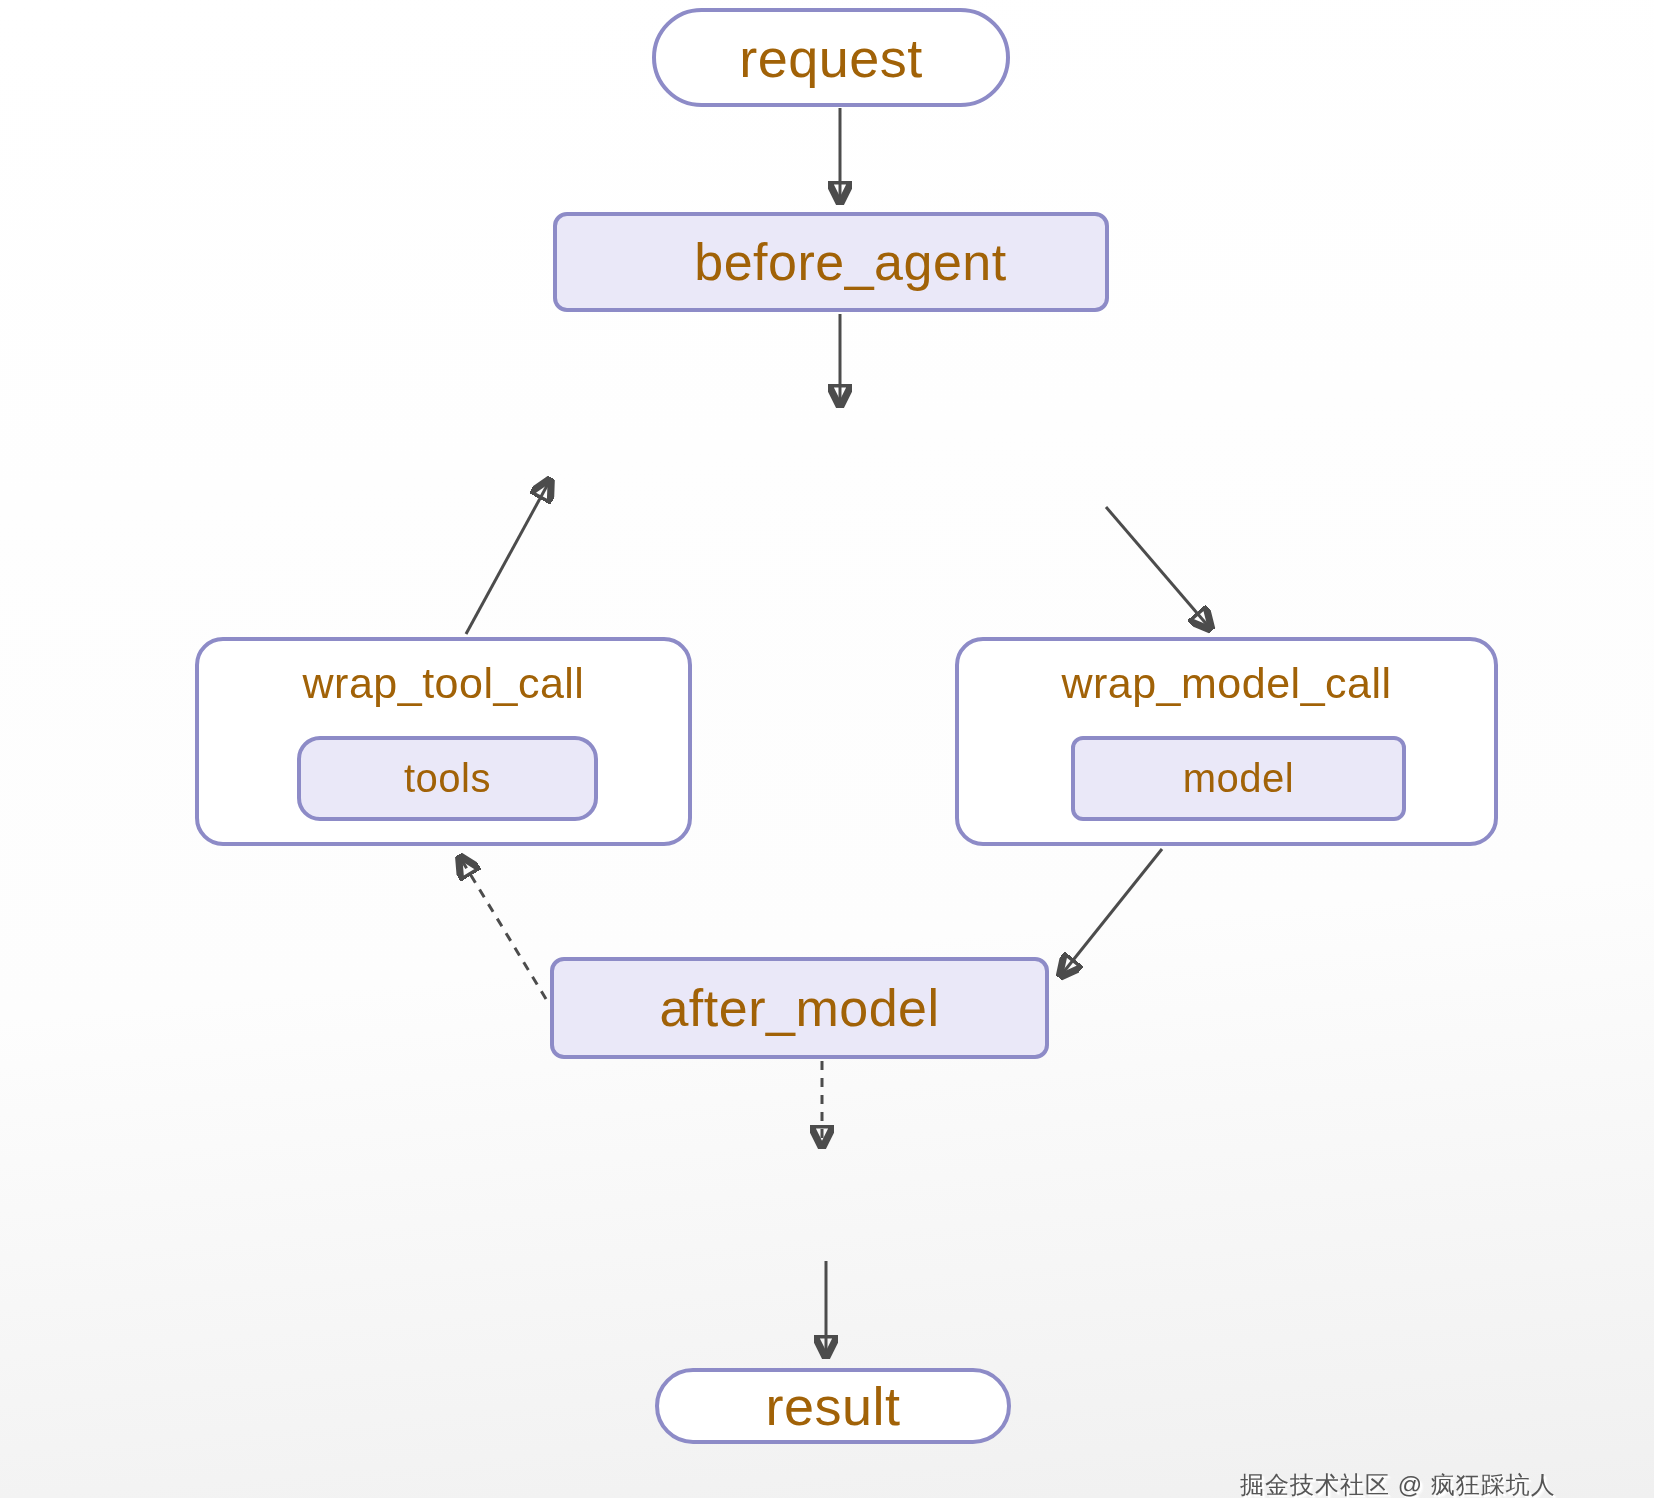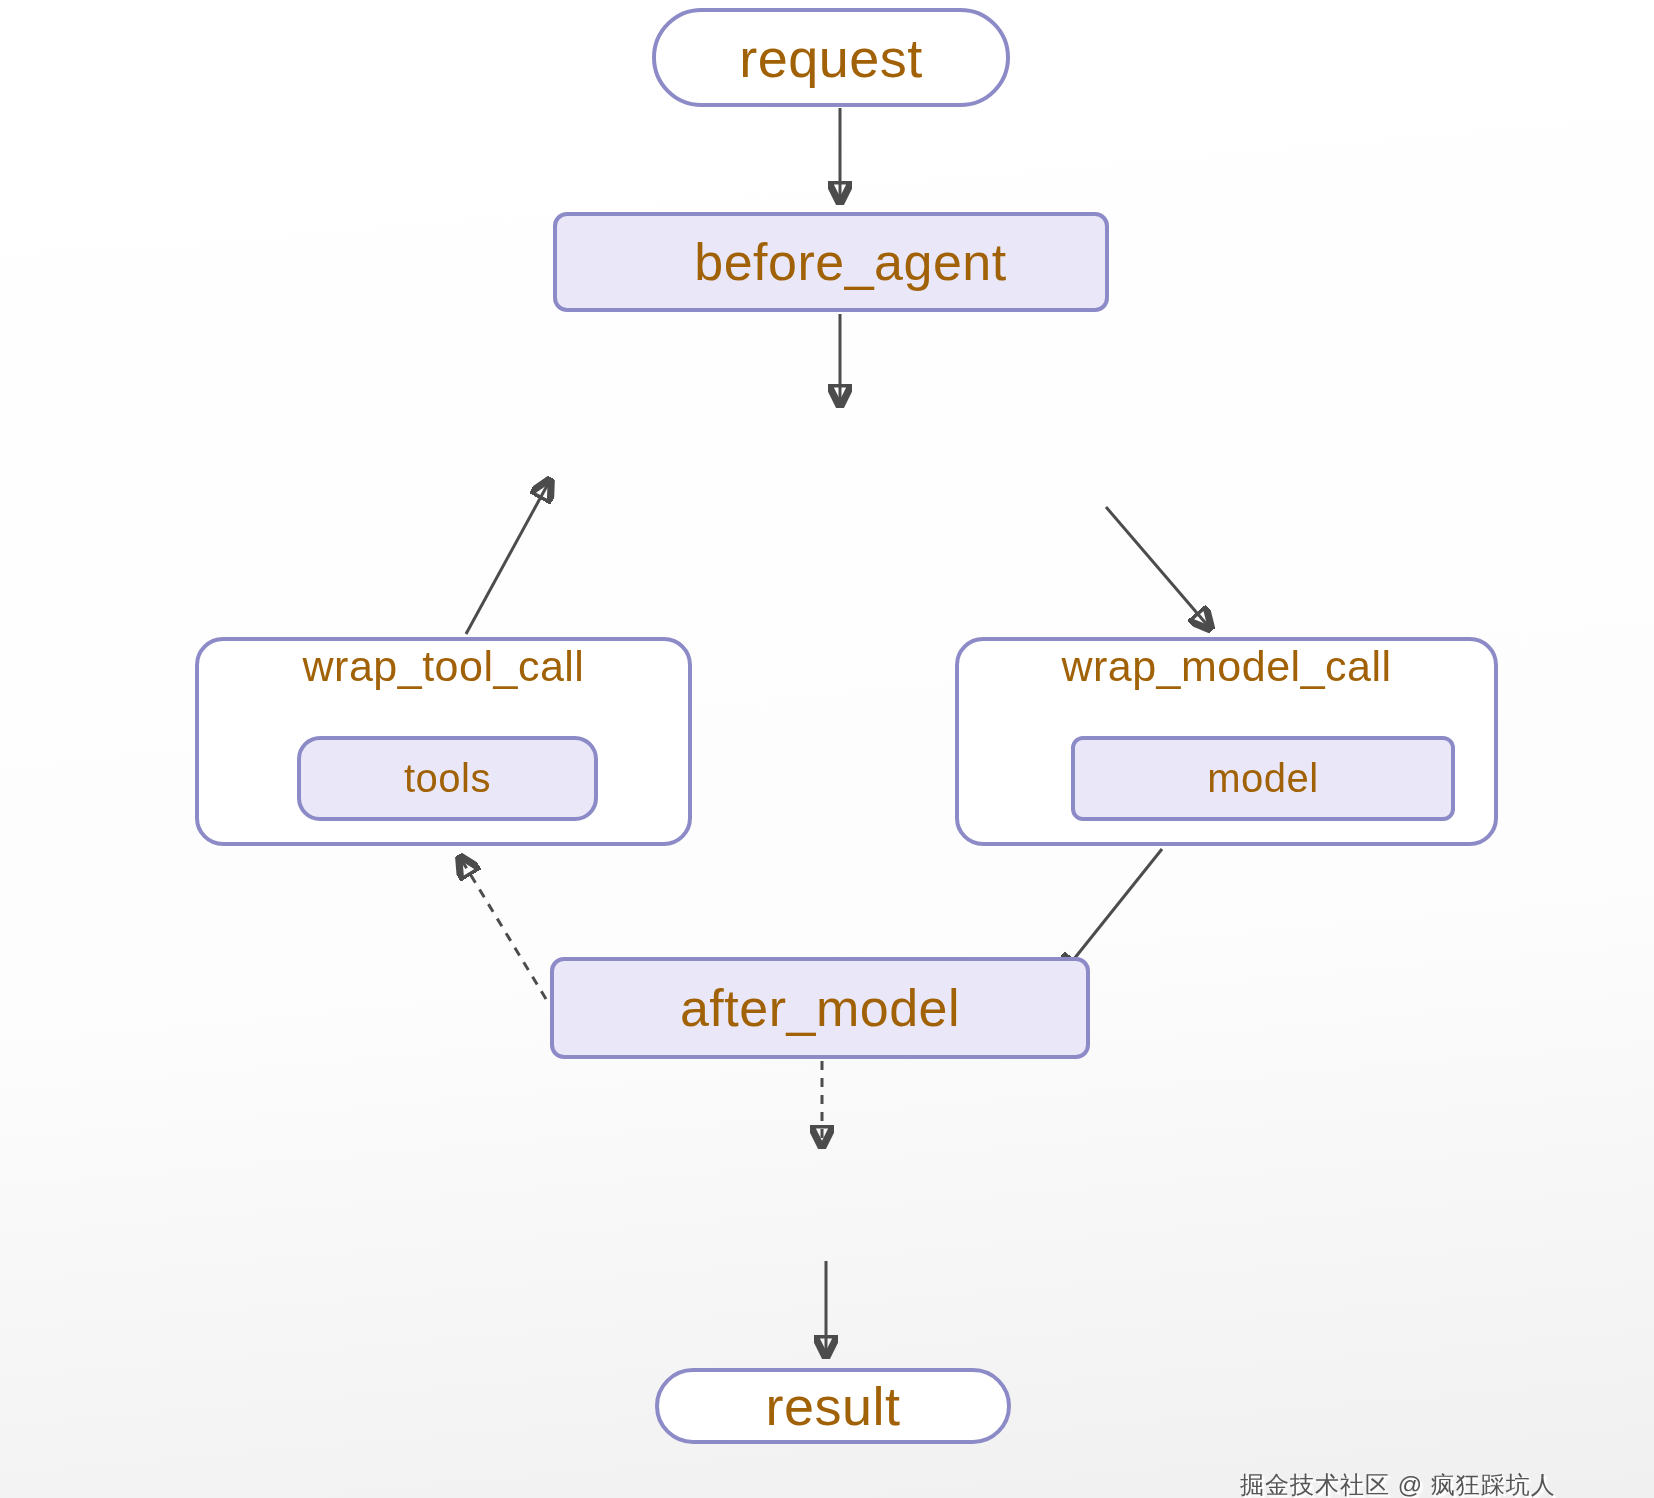--- a/index.html
+++ b/index.html
@@ -33,21 +33,21 @@
     background: #ffffff;
     border-radius: 60px;
     font-size: 54px;
   }
   .node.container {
     background: #ffffff;
     border-radius: 28px;
     align-items: flex-start;
     justify-content: center;
     font-size: 43px;
-    padding-top: 1px;
+    padding-top: 18px;
   }
   .node .inner-node {
     position: absolute;
     box-sizing: border-box;
     display: flex;
     align-items: center;
     justify-content: center;
     background: #eae8f8;
     border: 4px solid #8d8bc7;
     border-radius: 12px;
@@ -114,26 +114,26 @@
 
   <div class="node container" style="left:195px; top:637px; width:497px; height:209px;">
     <span>wrap_tool_call</span>
     <div class="inner-node" style="left:98px; top:95px; width:301px; height:85px;border-radius:23px;">
       <span>tools</span>
     </div>
   </div>
 
   <div class="node container" style="left:955px; top:637px; width:543px; height:209px;text-align:right;">
     <span>wrap_model_call</span>
-    <div class="inner-node" style="left:112px; top:95px; width:384px; height:85px;">
+    <div class="inner-node" style="left:112px; top:95px; width:335px; height:85px;">
       <span>model</span>
     </div>
   </div>
 
-  <div class="node" style="left:550px; top:957px; width:540px; height:102px;">
+  <div class="node" style="left:550px; top:957px; width:499px; height:102px;">
     <span>after_model</span>
   </div>
 
 
   <div class="node stadium" style="left:655px; top:1368px; width:356px; height:76px;">
     <span>result</span>
   </div>
 
   <div class="watermark">掘金技术社区 @ 疯狂踩坑人</div>
 

